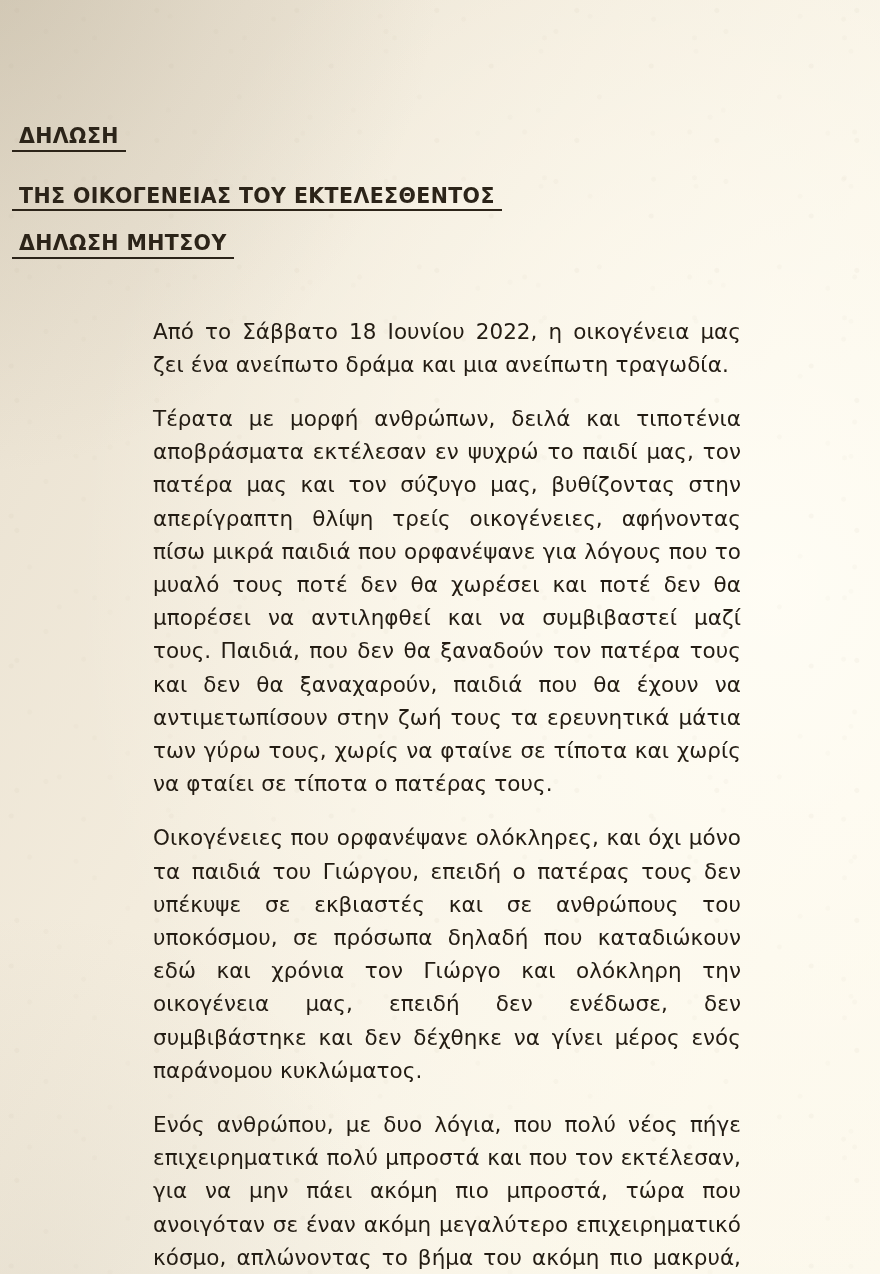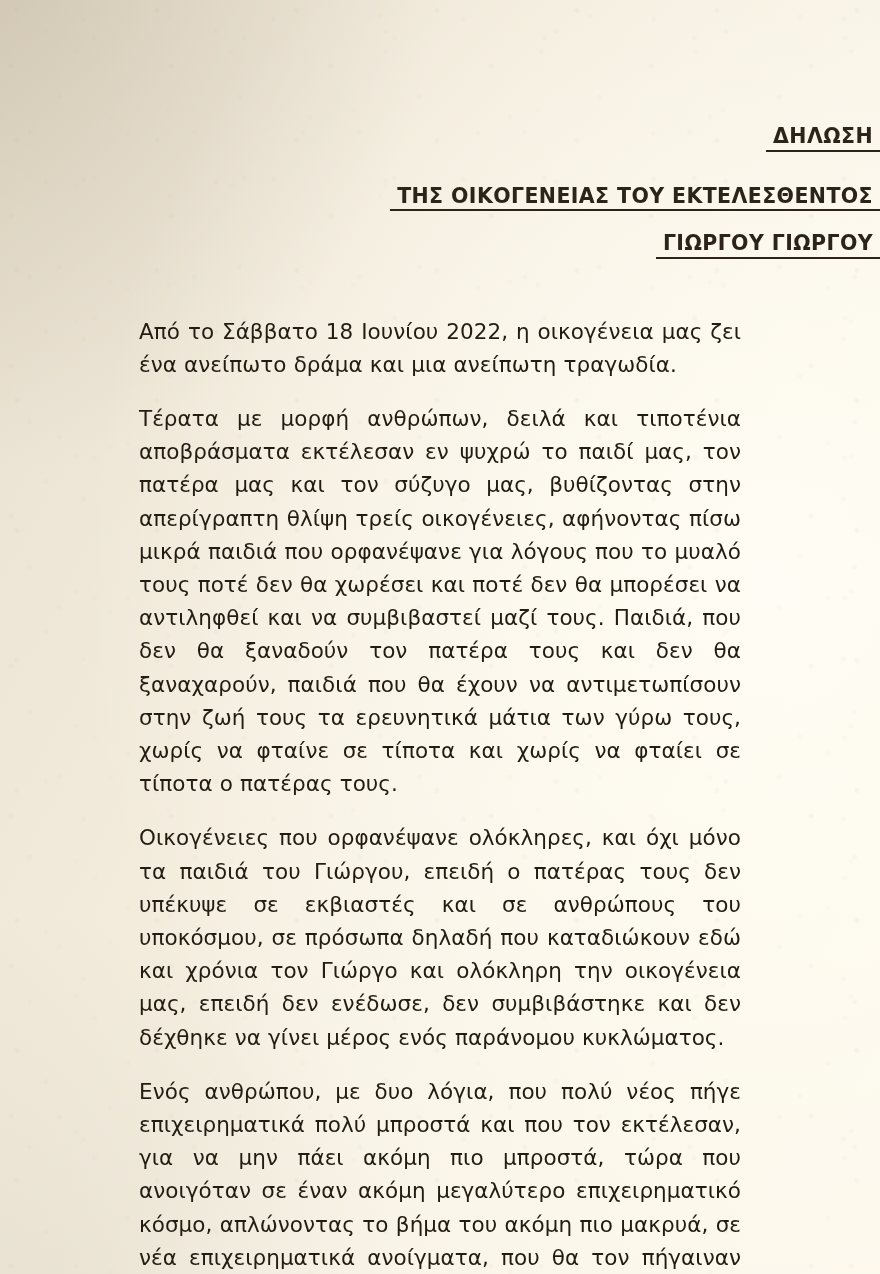--- a/index.html
+++ b/index.html
@@ -62,21 +62,22 @@
   }
 
   .content {
     position: relative;
     z-index: 2;
   }
 
   
   .title-block {
     padding-top: 126px;
-    text-align: right;
+    text-align: left;
+    padding-left: 12px;
   }
   .doc-title {
     display: inline-block;
     margin: 0 auto;
     font-size: 20.5px;
     font-weight: bold;
     letter-spacing: 0.4px;
     color: #2c2419;
     line-height: 1.0;
     border-bottom: 2px solid #2c2419;
@@ -86,21 +87,21 @@
   .title-row { margin-bottom: 22px; }
   .title-row:last-child { margin-bottom: 0; }
 
   
   .body-block {
     margin: 0 auto;
     width: 602px;
     padding-top: 56px;
   }
   p.para {
-    margin: 0 0 21px 0;
+    margin: 0 0 21px 14px;
     text-align: justify;
     text-justify: inter-word;
     font-size: 21.5px;
     line-height: 33.2px;
     color: #231c13;
     letter-spacing: 0.05px;
     word-spacing: 0.2px;
   }
   p.para:last-child { margin-bottom: 0; }
 </style>
@@ -114,21 +115,21 @@
   <div class="content">
 
     <div class="title-block">
       <div class="title-row">
         <span class="doc-title">ΔΗΛΩΣΗ</span>
       </div>
       <div class="title-row">
         <span class="doc-title title-line-2">ΤΗΣ ΟΙΚΟΓΕΝΕΙΑΣ ΤΟΥ ΕΚΤΕΛΕΣΘΕΝΤΟΣ</span>
       </div>
       <div class="title-row">
-        <span class="doc-title">ΓΙΩΡΓΟΥ ΓΙΩΡΓΟΥ</span>
+        <span class="doc-title">ΔΗΛΩΣΗ ΜΗΤΣΟΥ</span>
       </div>
     </div>
 
     <div class="body-block">
       <p class="para">Από το Σάββατο 18 Ιουνίου 2022, η οικογένεια μας ζει ένα ανείπωτο δράμα και μια ανείπωτη τραγωδία.</p>
       <p class="para">Τέρατα με μορφή ανθρώπων, δειλά και τιποτένια αποβράσματα εκτέλεσαν εν ψυχρώ το παιδί μας, τον πατέρα μας και τον σύζυγο μας, βυθίζοντας στην απερίγραπτη θλίψη τρείς οικογένειες, αφήνοντας πίσω μικρά παιδιά που ορφανέψανε για λόγους που το μυαλό τους ποτέ δεν θα χωρέσει και ποτέ δεν θα μπορέσει να αντιληφθεί και να συμβιβαστεί μαζί τους. Παιδιά, που δεν θα ξαναδούν τον πατέρα τους και δεν θα ξαναχαρούν, παιδιά που θα έχουν να αντιμετωπίσουν στην ζωή τους τα ερευνητικά μάτια των γύρω τους, χωρίς να φταίνε σε τίποτα και χωρίς να φταίει σε τίποτα ο πατέρας τους.</p>
       <p class="para">Οικογένειες που ορφανέψανε ολόκληρες, και όχι μόνο τα παιδιά του Γιώργου, επειδή ο πατέρας τους δεν υπέκυψε σε εκβιαστές και σε ανθρώπους του υποκόσμου, σε πρόσωπα δηλαδή που καταδιώκουν εδώ και χρόνια τον Γιώργο και ολόκληρη την οικογένεια μας, επειδή δεν ενέδωσε, δεν συμβιβάστηκε και δεν δέχθηκε να γίνει μέρος ενός παράνομου κυκλώματος.</p>
       <p class="para">Ενός ανθρώπου, με δυο λόγια, που πολύ νέος πήγε επιχειρηματικά πολύ μπροστά και που τον εκτέλεσαν, για να μην πάει ακόμη πιο μπροστά, τώρα που ανοιγόταν σε έναν ακόμη μεγαλύτερο επιχειρηματικό κόσμο, απλώνοντας το βήμα του ακόμη πιο μακρυά, σε νέα επιχειρηματικά ανοίγματα, που θα τον πήγαιναν πιο μπροστά, παρέχοντας ταυτόχρονα σε</p>
     </div>
 

